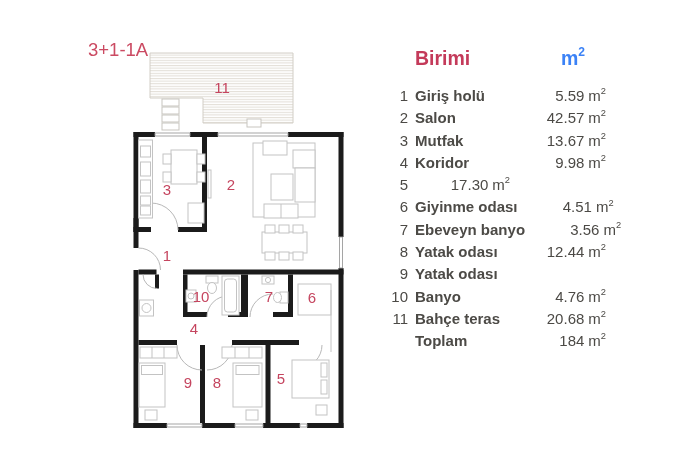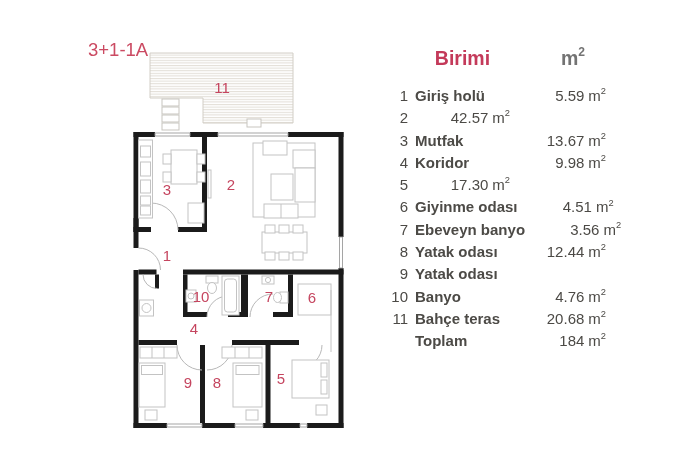--- a/index.html
+++ b/index.html
@@ -14,22 +14,22 @@
   .fur{fill:#ffffff;stroke:#c3c3c3;stroke-width:1;}
   .furl{fill:none;stroke:#c3c3c3;stroke-width:1;}
   .door{fill:none;stroke:#b8b8b8;stroke-width:1;}
   .terrace-outline{fill:url(#deck);stroke:#d2cec6;stroke-width:1;}
   .step{fill:#ffffff;stroke:#c8c5bf;stroke-width:1;}
   .rlabel{fill:#c5455f;font-size:15px;font-family:"Liberation Sans",sans-serif;}
   .ptitle{fill:#cb4a62;font-size:18.5px;font-family:"Liberation Sans",sans-serif;}
   
   .panel{position:absolute;left:390px;top:46px;width:216px;color:#4c4a46;}
   .thead{display:grid;grid-template-columns:18px 1fr 96px;line-height:24px;margin-bottom:15px;}
-  .h-unit{grid-column:2;padding-left:7px;font-size:19.5px;font-weight:bold;color:#c43a5a;text-align:center;}
-  .h-area{grid-column:3;text-align:right;padding-right:21px;font-size:19.5px;font-weight:bold;color:#737373;}
+  .h-unit{grid-column:2;padding-left:7px;font-size:19.5px;font-weight:bold;color:#c43a5a;}
+  .h-area{grid-column:3;text-align:right;padding-right:21px;font-size:19.5px;font-weight:bold;color:#3b82f6;}
   .row{display:grid;grid-template-columns:18px 1fr 96px;height:22.3px;line-height:22.3px;font-size:15px;}
   .no{text-align:right;}
   .nm{padding-left:7px;white-space:nowrap;font-weight:bold;}
   .ar{text-align:right;white-space:nowrap;}
   .unit{margin-left:4px;}
   sup{font-size:62%;position:relative;top:-0.1em;vertical-align:super;line-height:0;}
   .total{}
 </style>
 </head>
 <body>
@@ -207,20 +207,21 @@
   </div>
 
   <div>
     <div class="row">
       <span class="no">1</span>
       <span class="nm">Giriş holü</span>
       <span class="ar"><span>5.59</span><span class="unit"><span>m</span><sup>2</sup></span></span>
     </div>
     <div class="row">
       <span class="no">2</span>
+      <span class="nm">Salon</span>
       <span class="ar"><span>42.57</span><span class="unit"><span>m</span><sup>2</sup></span></span>
     </div>
     <div class="row">
       <span class="no">3</span>
       <span class="nm">Mutfak</span>
       <span class="ar"><span>13.67</span><span class="unit"><span>m</span><sup>2</sup></span></span>
     </div>
     <div class="row">
       <span class="no">4</span>
       <span class="nm">Koridor</span>

